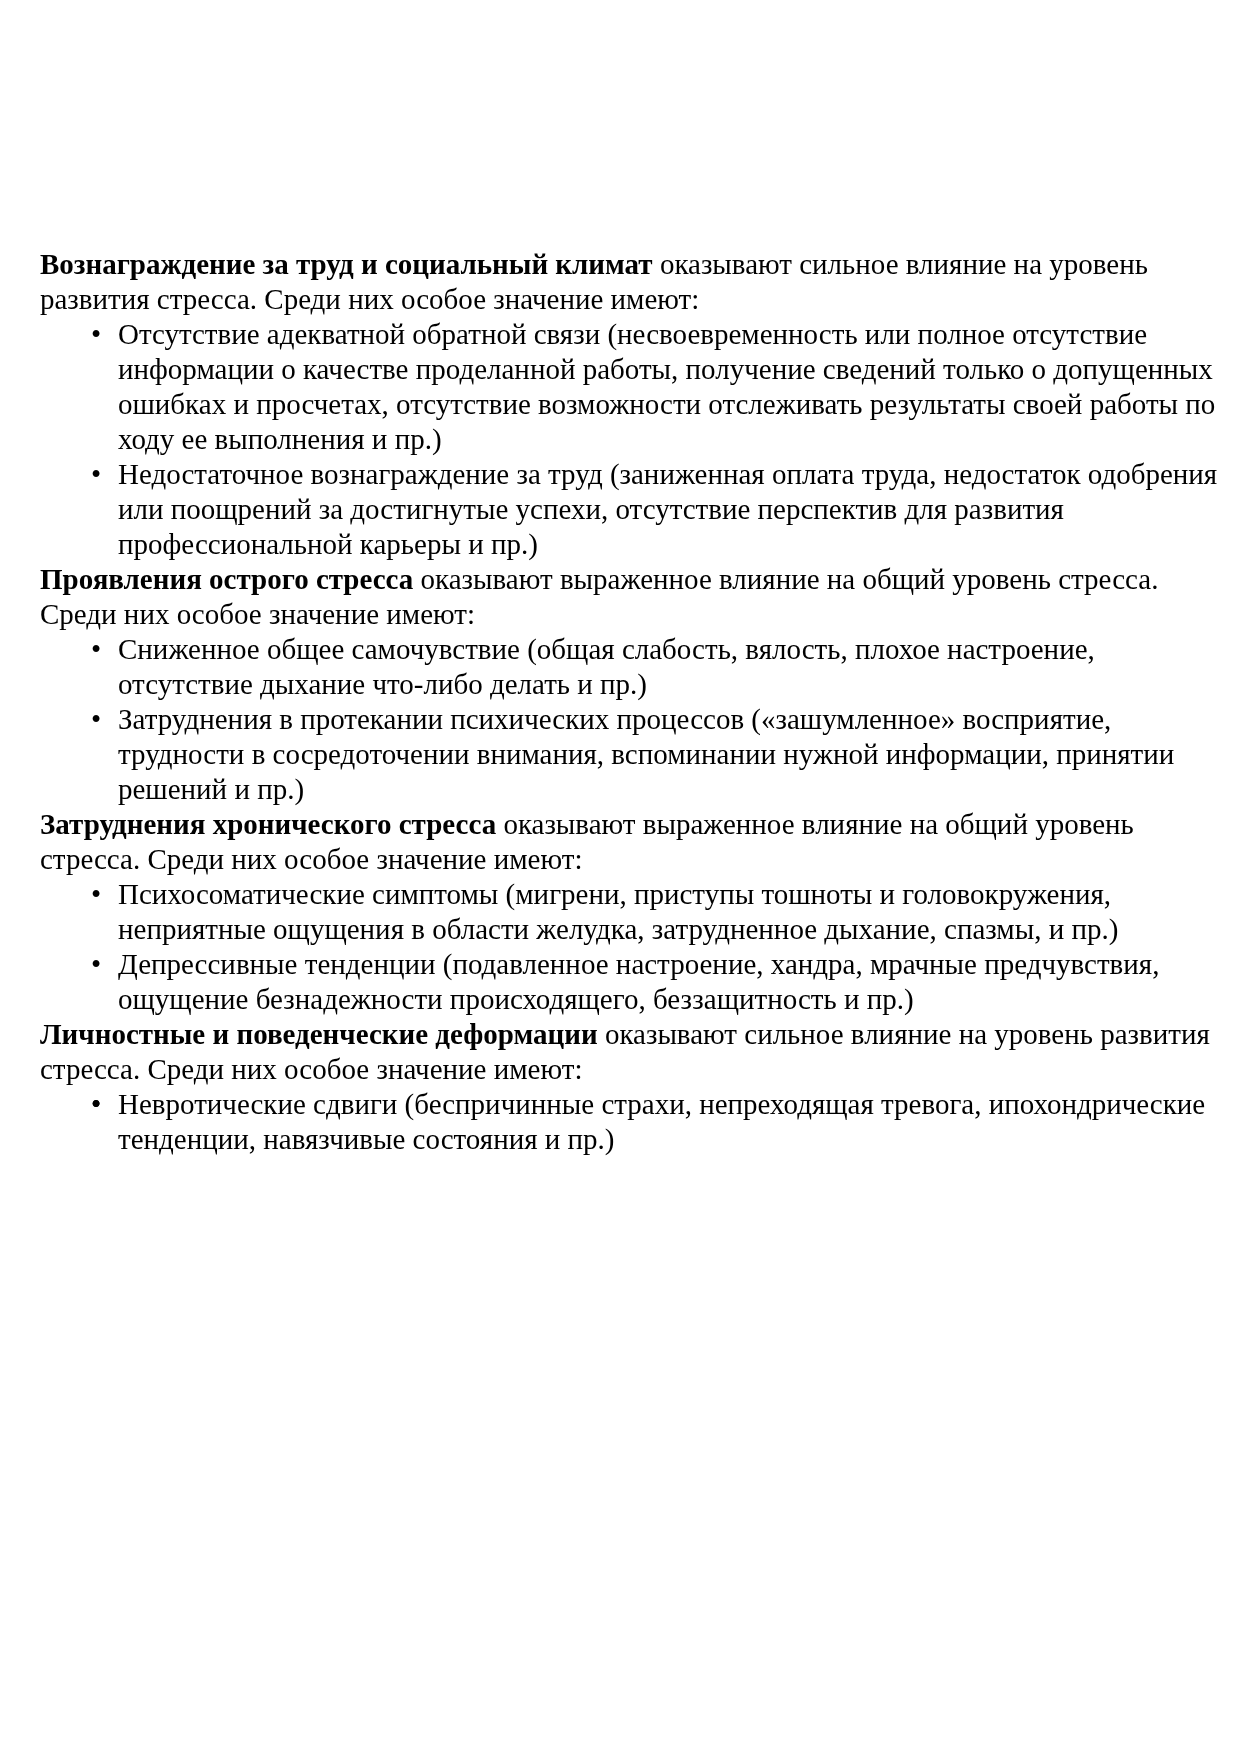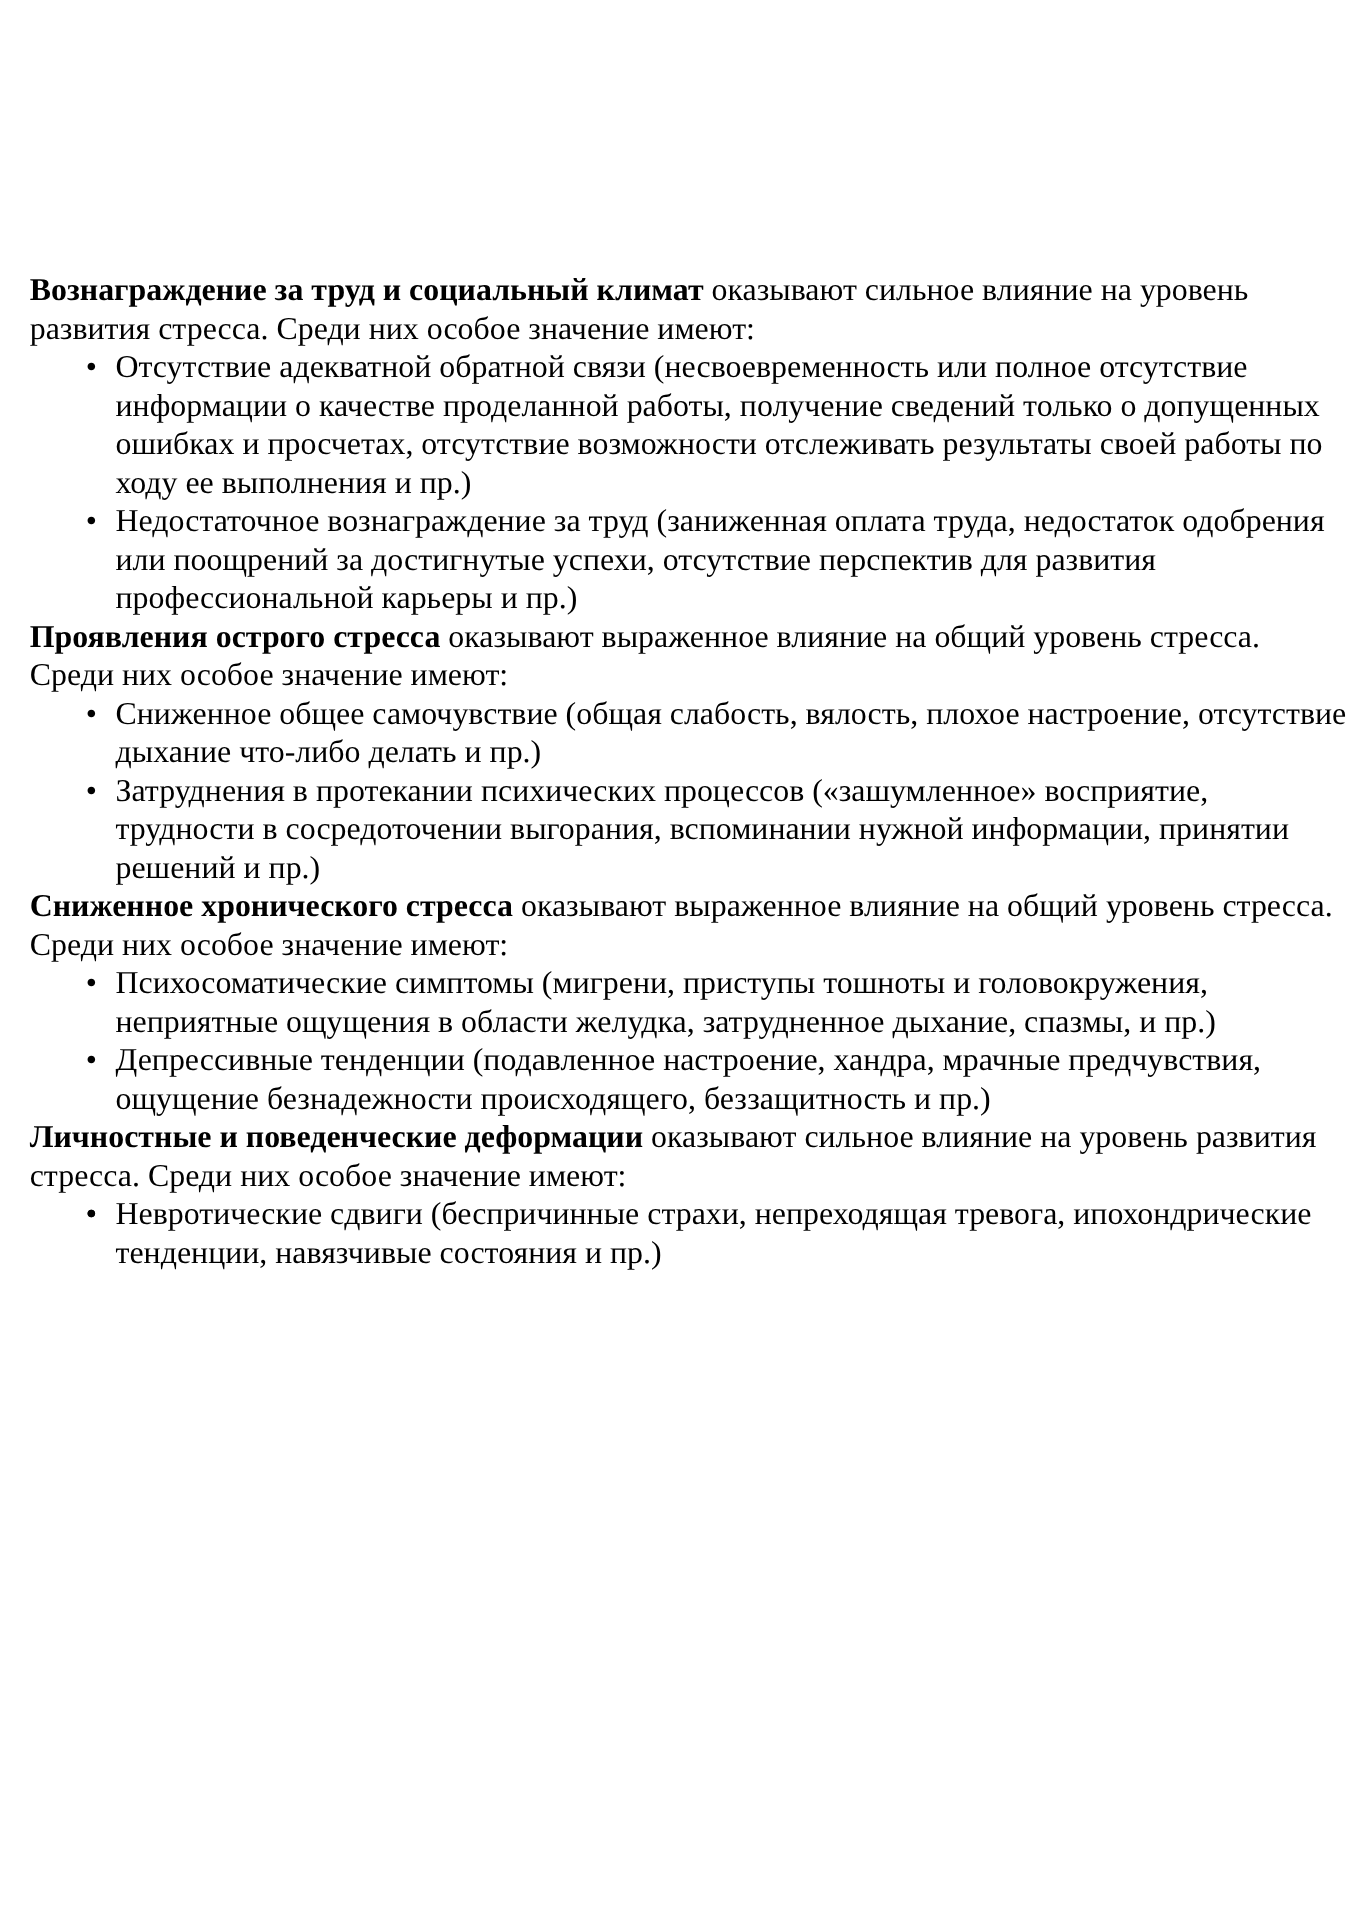--- a/index.html
+++ b/index.html
@@ -10,21 +10,21 @@
   .page {
     position: relative;
     width: 1240px;
     height: 1322px;
     box-sizing: border-box;
     background: #ffffff;
     color: #000000;
     font-family: "Liberation Serif", "DejaVu Serif", serif;
     font-size: 29px;
     line-height: 35px;
-    padding: 247px 14px 0 27px;
+    padding: 247px 14px 0 40px;
     overflow: hidden;
   }
   .section { margin: 0; }
   .section + .section { }
   .heading-para { margin: 0; }
   .heading-para b { font-weight: bold; }
   ul.bullets {
     list-style: none;
     margin: 0;
     padding: 0;
@@ -60,27 +60,27 @@
 
   <section class="section">
     <p class="heading-para"><b>Проявления острого стресса</b><span> оказывают выраженное влияние на общий уровень стресса. Среди них особое значение имеют:</span></p>
     <ul class="bullets">
       <li class="bullet">
         <span class="marker">•</span>
         <span>Сниженное общее самочувствие (общая слабость, вялость, плохое настроение, отсутствие дыхание что-либо делать и пр.)</span>
       </li>
       <li class="bullet">
         <span class="marker">•</span>
-        <span>Затруднения в протекании психических процессов («зашумленное» восприятие, трудности в сосредоточении выгорания, вспоминании нужной информации, принятии решений и пр.)</span>
+        <span>Затруднения в протекании психических процессов («зашумленное» восприятие, трудности в сосредоточении внимания, вспоминании нужной информации, принятии решений и пр.)</span>
       </li>
     </ul>
   </section>
 
   <section class="section">
-    <p class="heading-para"><b>Сниженное хронического стресса</b><span> оказывают выраженное влияние на общий уровень стресса. Среди них особое значение имеют:</span></p>
+    <p class="heading-para"><b>Затруднения хронического стресса</b><span> оказывают выраженное влияние на общий уровень стресса. Среди них особое значение имеют:</span></p>
     <ul class="bullets">
       <li class="bullet">
         <span class="marker">•</span>
         <span>Психосоматические симптомы (мигрени, приступы тошноты и головокружения, неприятные ощущения в области желудка, затрудненное дыхание, спазмы, и пр.)</span>
       </li>
       <li class="bullet">
         <span class="marker">•</span>
         <span>Депрессивные тенденции (подавленное настроение, хандра, мрачные предчувствия, ощущение безнадежности происходящего, беззащитность и пр.)</span>
       </li>
     </ul>

